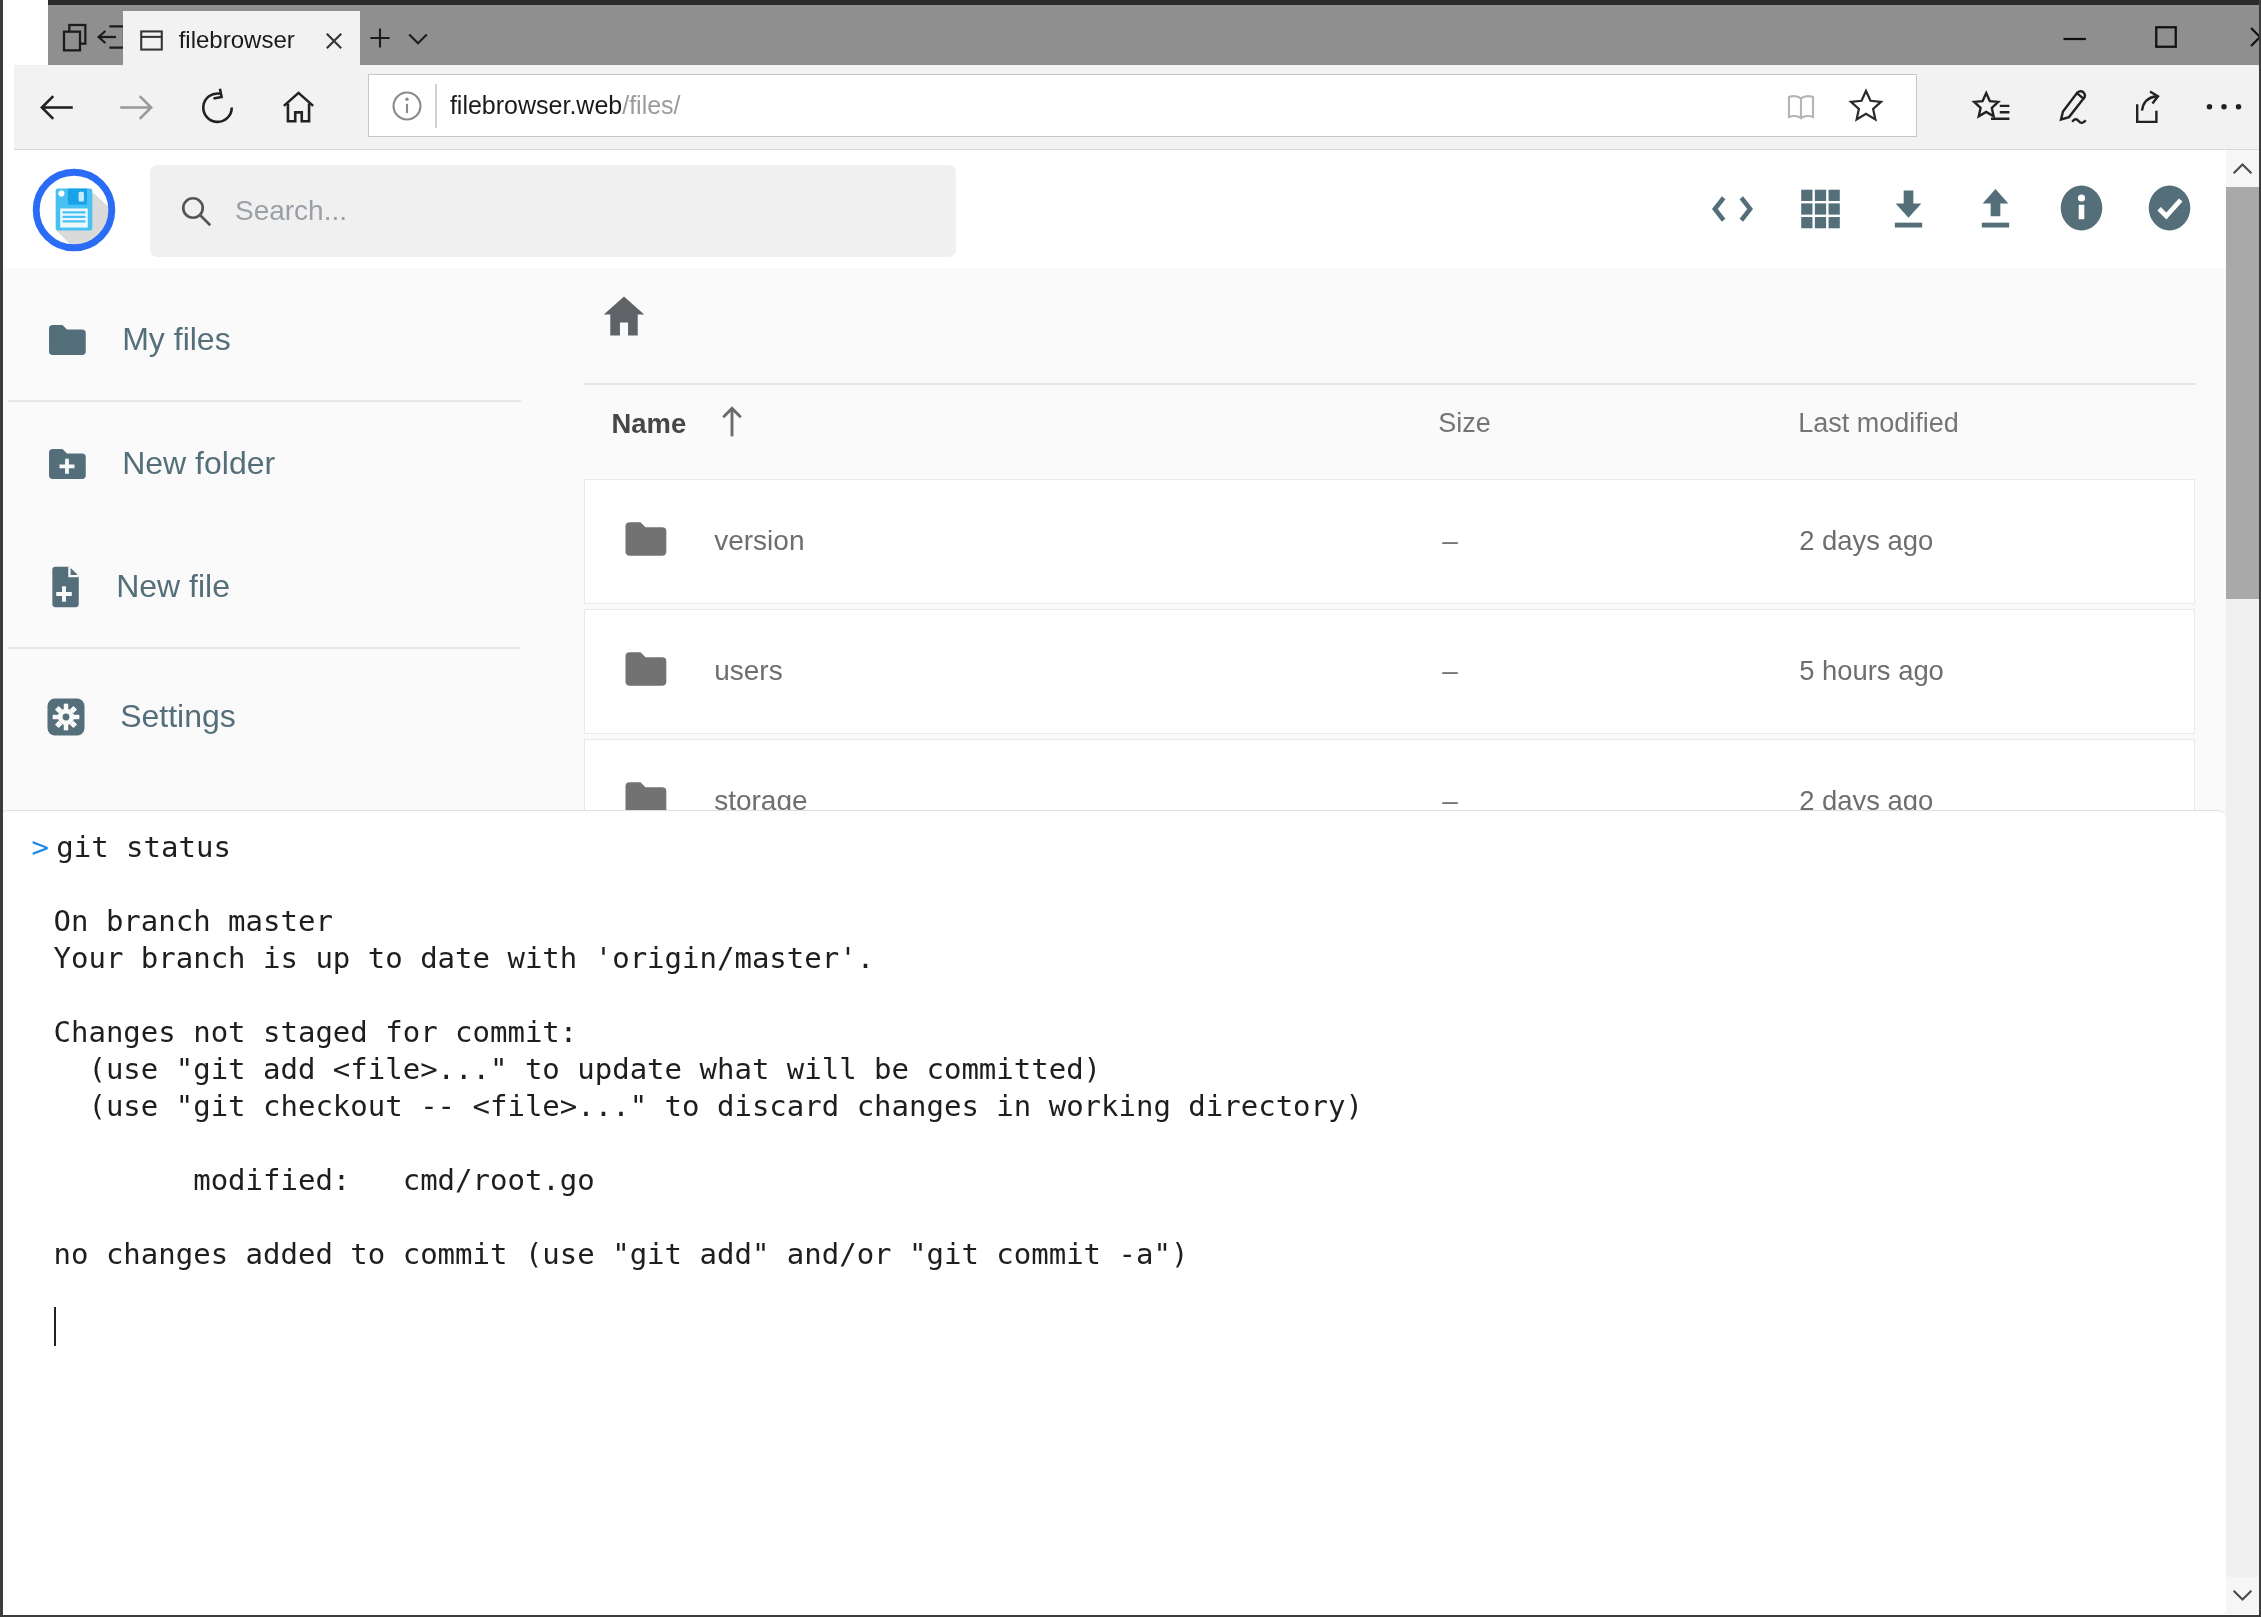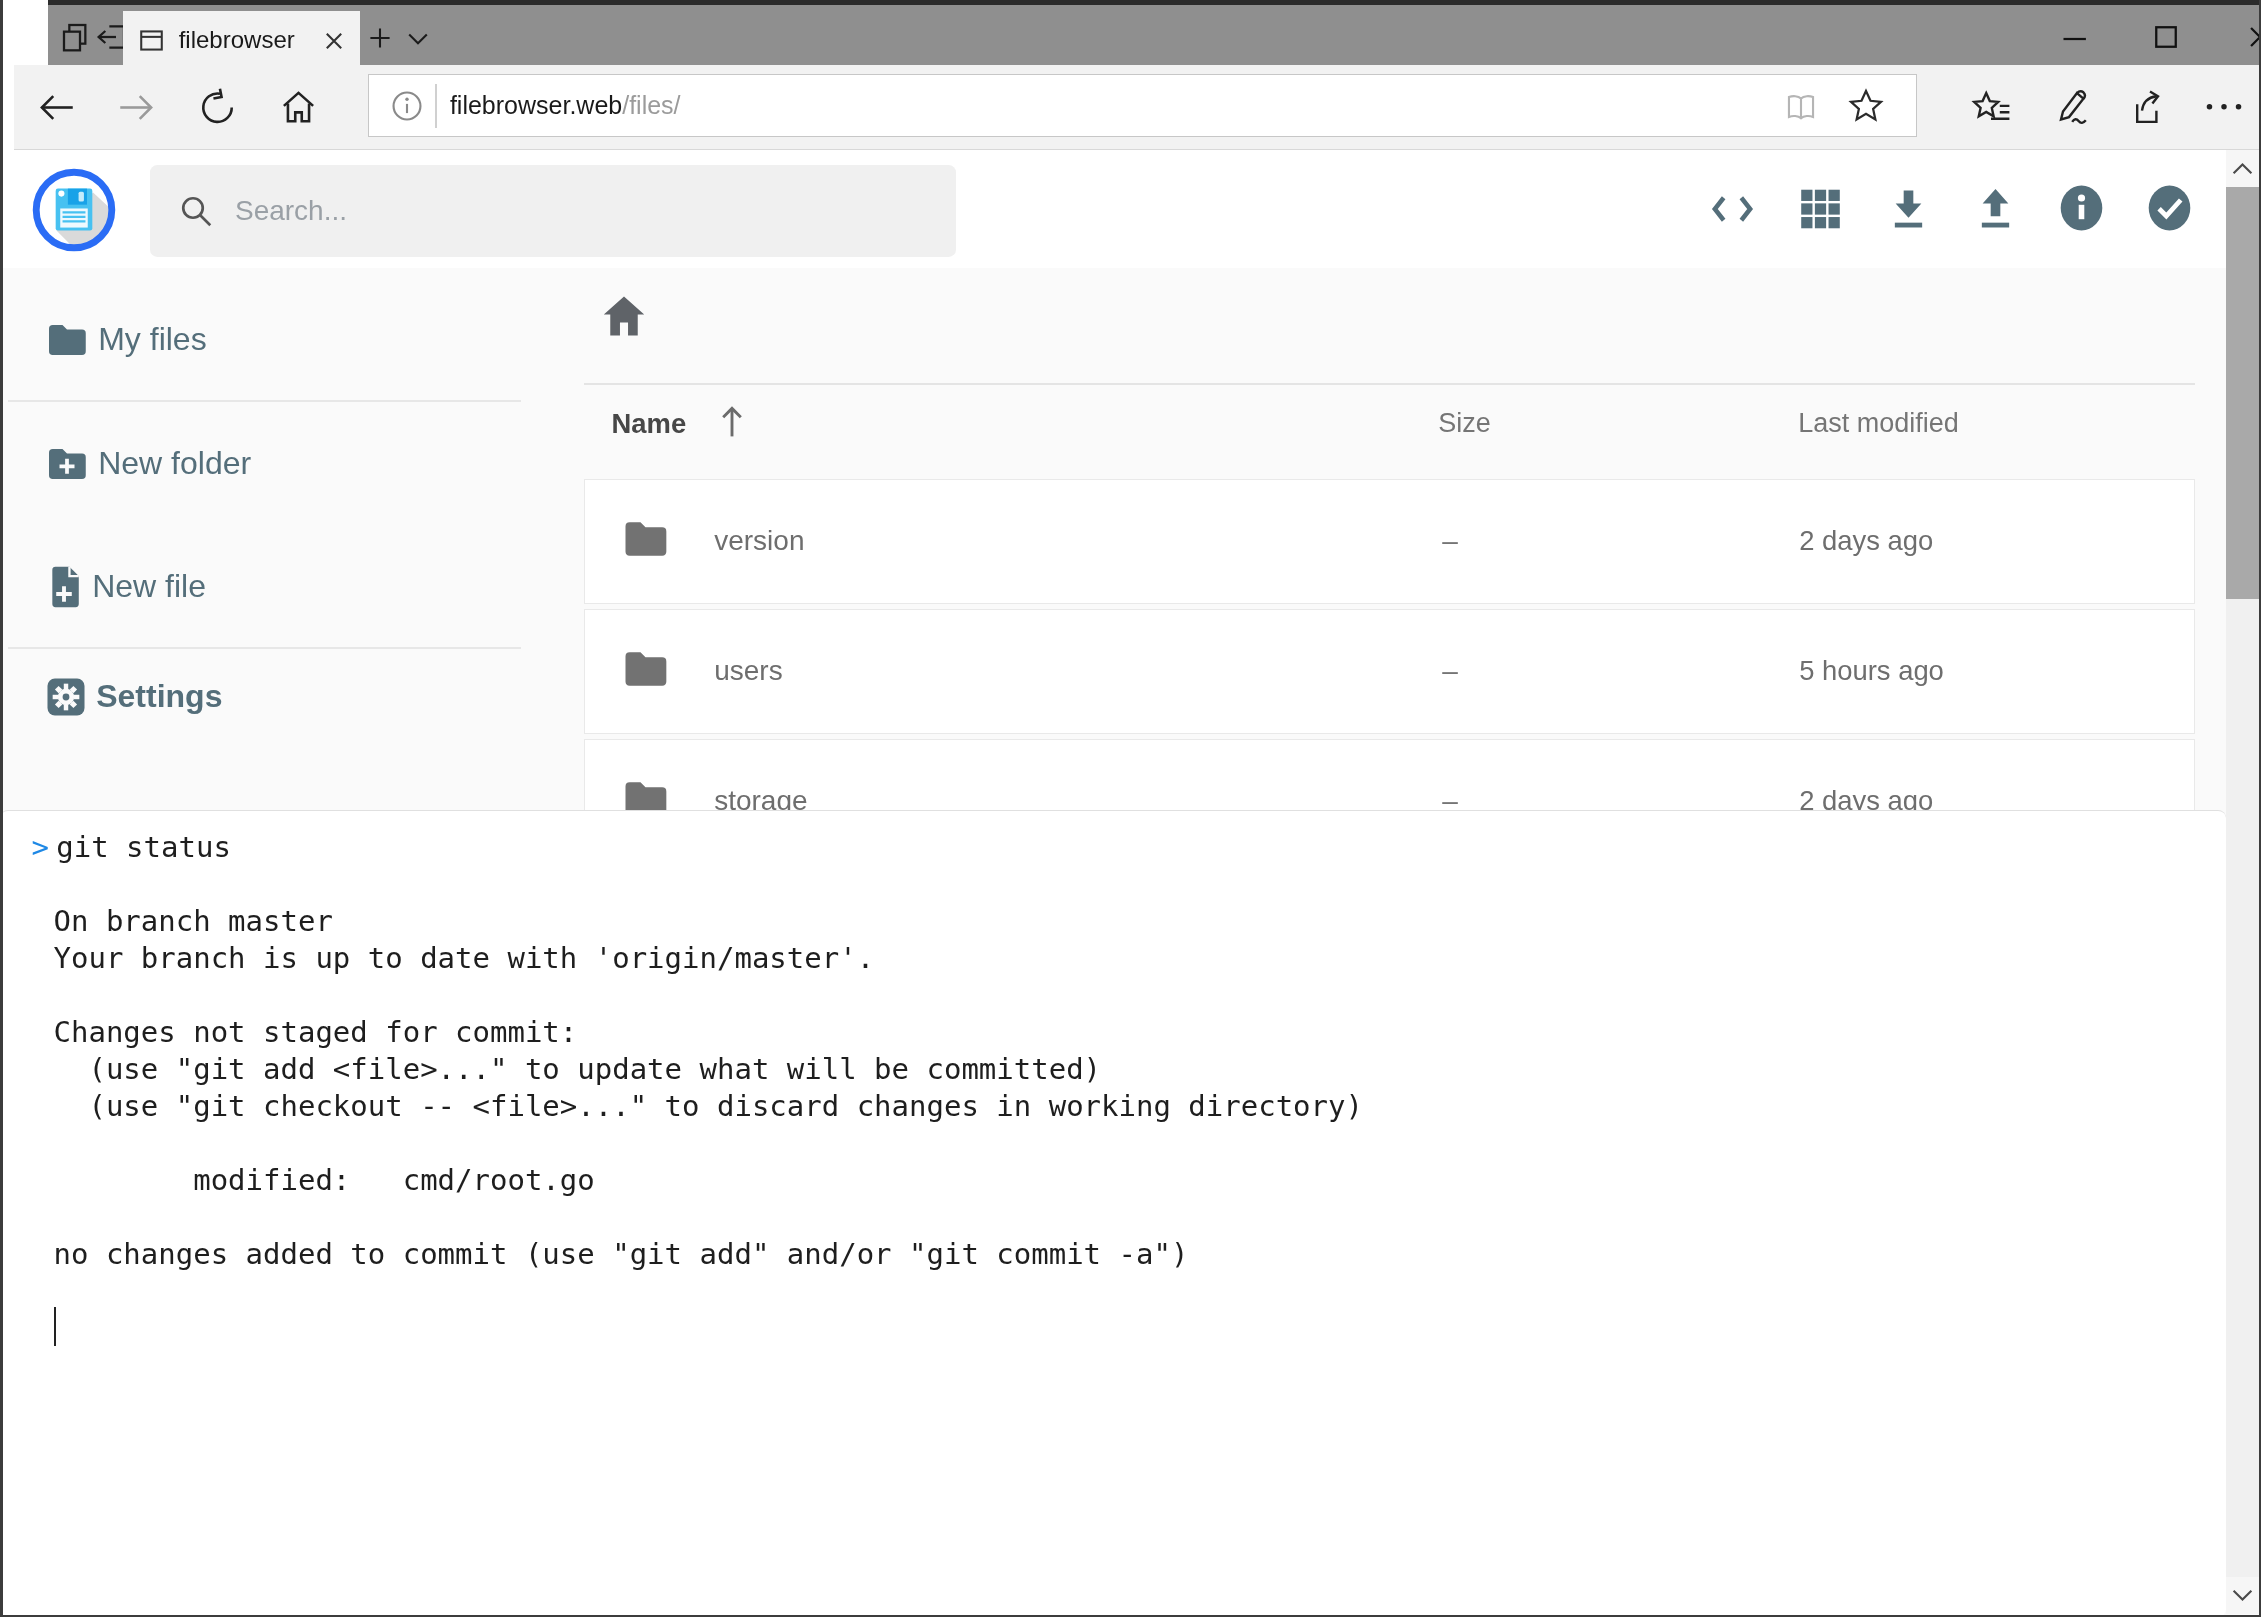--- a/index.html
+++ b/index.html
@@ -35,21 +35,21 @@
   .searchbox{position:absolute;left:147px;top:15.3px;width:806px;height:92px;background:#f0f0f0;border-radius:7.3px;display:flex;align-items:center;}
   .searchbox input{border:none;outline:none;background:transparent;font-family:"Liberation Sans",sans-serif;
     font-size:28px;color:#5f6368;width:662px;margin-left:19.4px;}
   .searchbox input::placeholder{color:#9aa0a6;}
   .hbtn{position:absolute;top:37px;color:#546e7a;}
 
   
   .appbody{left:3.2px;top:268px;width:2256px;height:1349px;background:#fafafa;}
   .sb-item{position:absolute;left:0;width:525px;height:89px;display:flex;align-items:center;cursor:pointer;}
   .sb-item .icon{margin-left:43px;color:#546e7a;}
-  .sb-label{font-size:32px;color:#546e7a;margin-left:10px;}
+  .sb-label{font-size:32px;color:#546e7a;margin-left:34px;}
   .sb-div{position:absolute;left:4.8px;width:513px;height:1.6px;background:#e7e7e7;}
 
   .crumb{position:absolute;left:599px;top:27.4px;color:#5f6368;}
   .main-div{position:absolute;left:581px;top:115px;width:1611px;height:1.6px;background:#e4e4e4;}
 
   .listhead{position:absolute;left:581px;top:129px;width:1611px;height:58px;}
   .col-name{position:absolute;left:27.4px;top:11.3px;font-size:27.4px;font-weight:700;color:#474747;}
   .col-arrow{position:absolute;left:132px;top:6.5px;color:#6b6b6b;}
   .col-size{position:absolute;left:854px;top:11.3px;font-size:27px;color:#757575;}
   .col-mod{position:absolute;left:1214px;top:11.3px;font-size:27px;color:#757575;}
@@ -318,21 +318,21 @@
         <svg width="36" height="42" viewBox="0 0 46 54" fill="currentColor">
           <path d="M8 5 q0-4 4-4 h18 l12 12 v36 q0 4-4 4 H12 q-4 0-4-4 z"></path>
           <path d="M30 1 v12 h12" fill="none" stroke="#fafafa" stroke-width="3"></path>
           <path d="M23 26 V46 M13 36 H33" stroke="#fafafa" stroke-width="5"></path>
           </svg>
       </span>
       <span class="sb-label">New file</span>
     </div>
     <div class="sb-div" style="top:379px;"></div>
 
-    <div class="sb-item" style="top:384px;font-weight:bold;">
+    <div class="sb-item" style="top:404px;">
       <span class="icon">
         <svg width="40" height="40" viewBox="0 0 54 54">
           <rect x="2" y="2" width="50" height="50" rx="10" fill="currentColor"></rect>
           <g fill="#fafafa">
             <g>
               <rect x="24" y="9" width="6" height="8"></rect>
                 <rect x="24" y="37" width="6" height="8"></rect>
               <rect x="9" y="24" width="8" height="6"></rect>
                 <rect x="37" y="24" width="8" height="6"></rect>
               <rect x="13.5" y="13.5" width="7" height="7" transform="rotate(45 17 17)"></rect>

